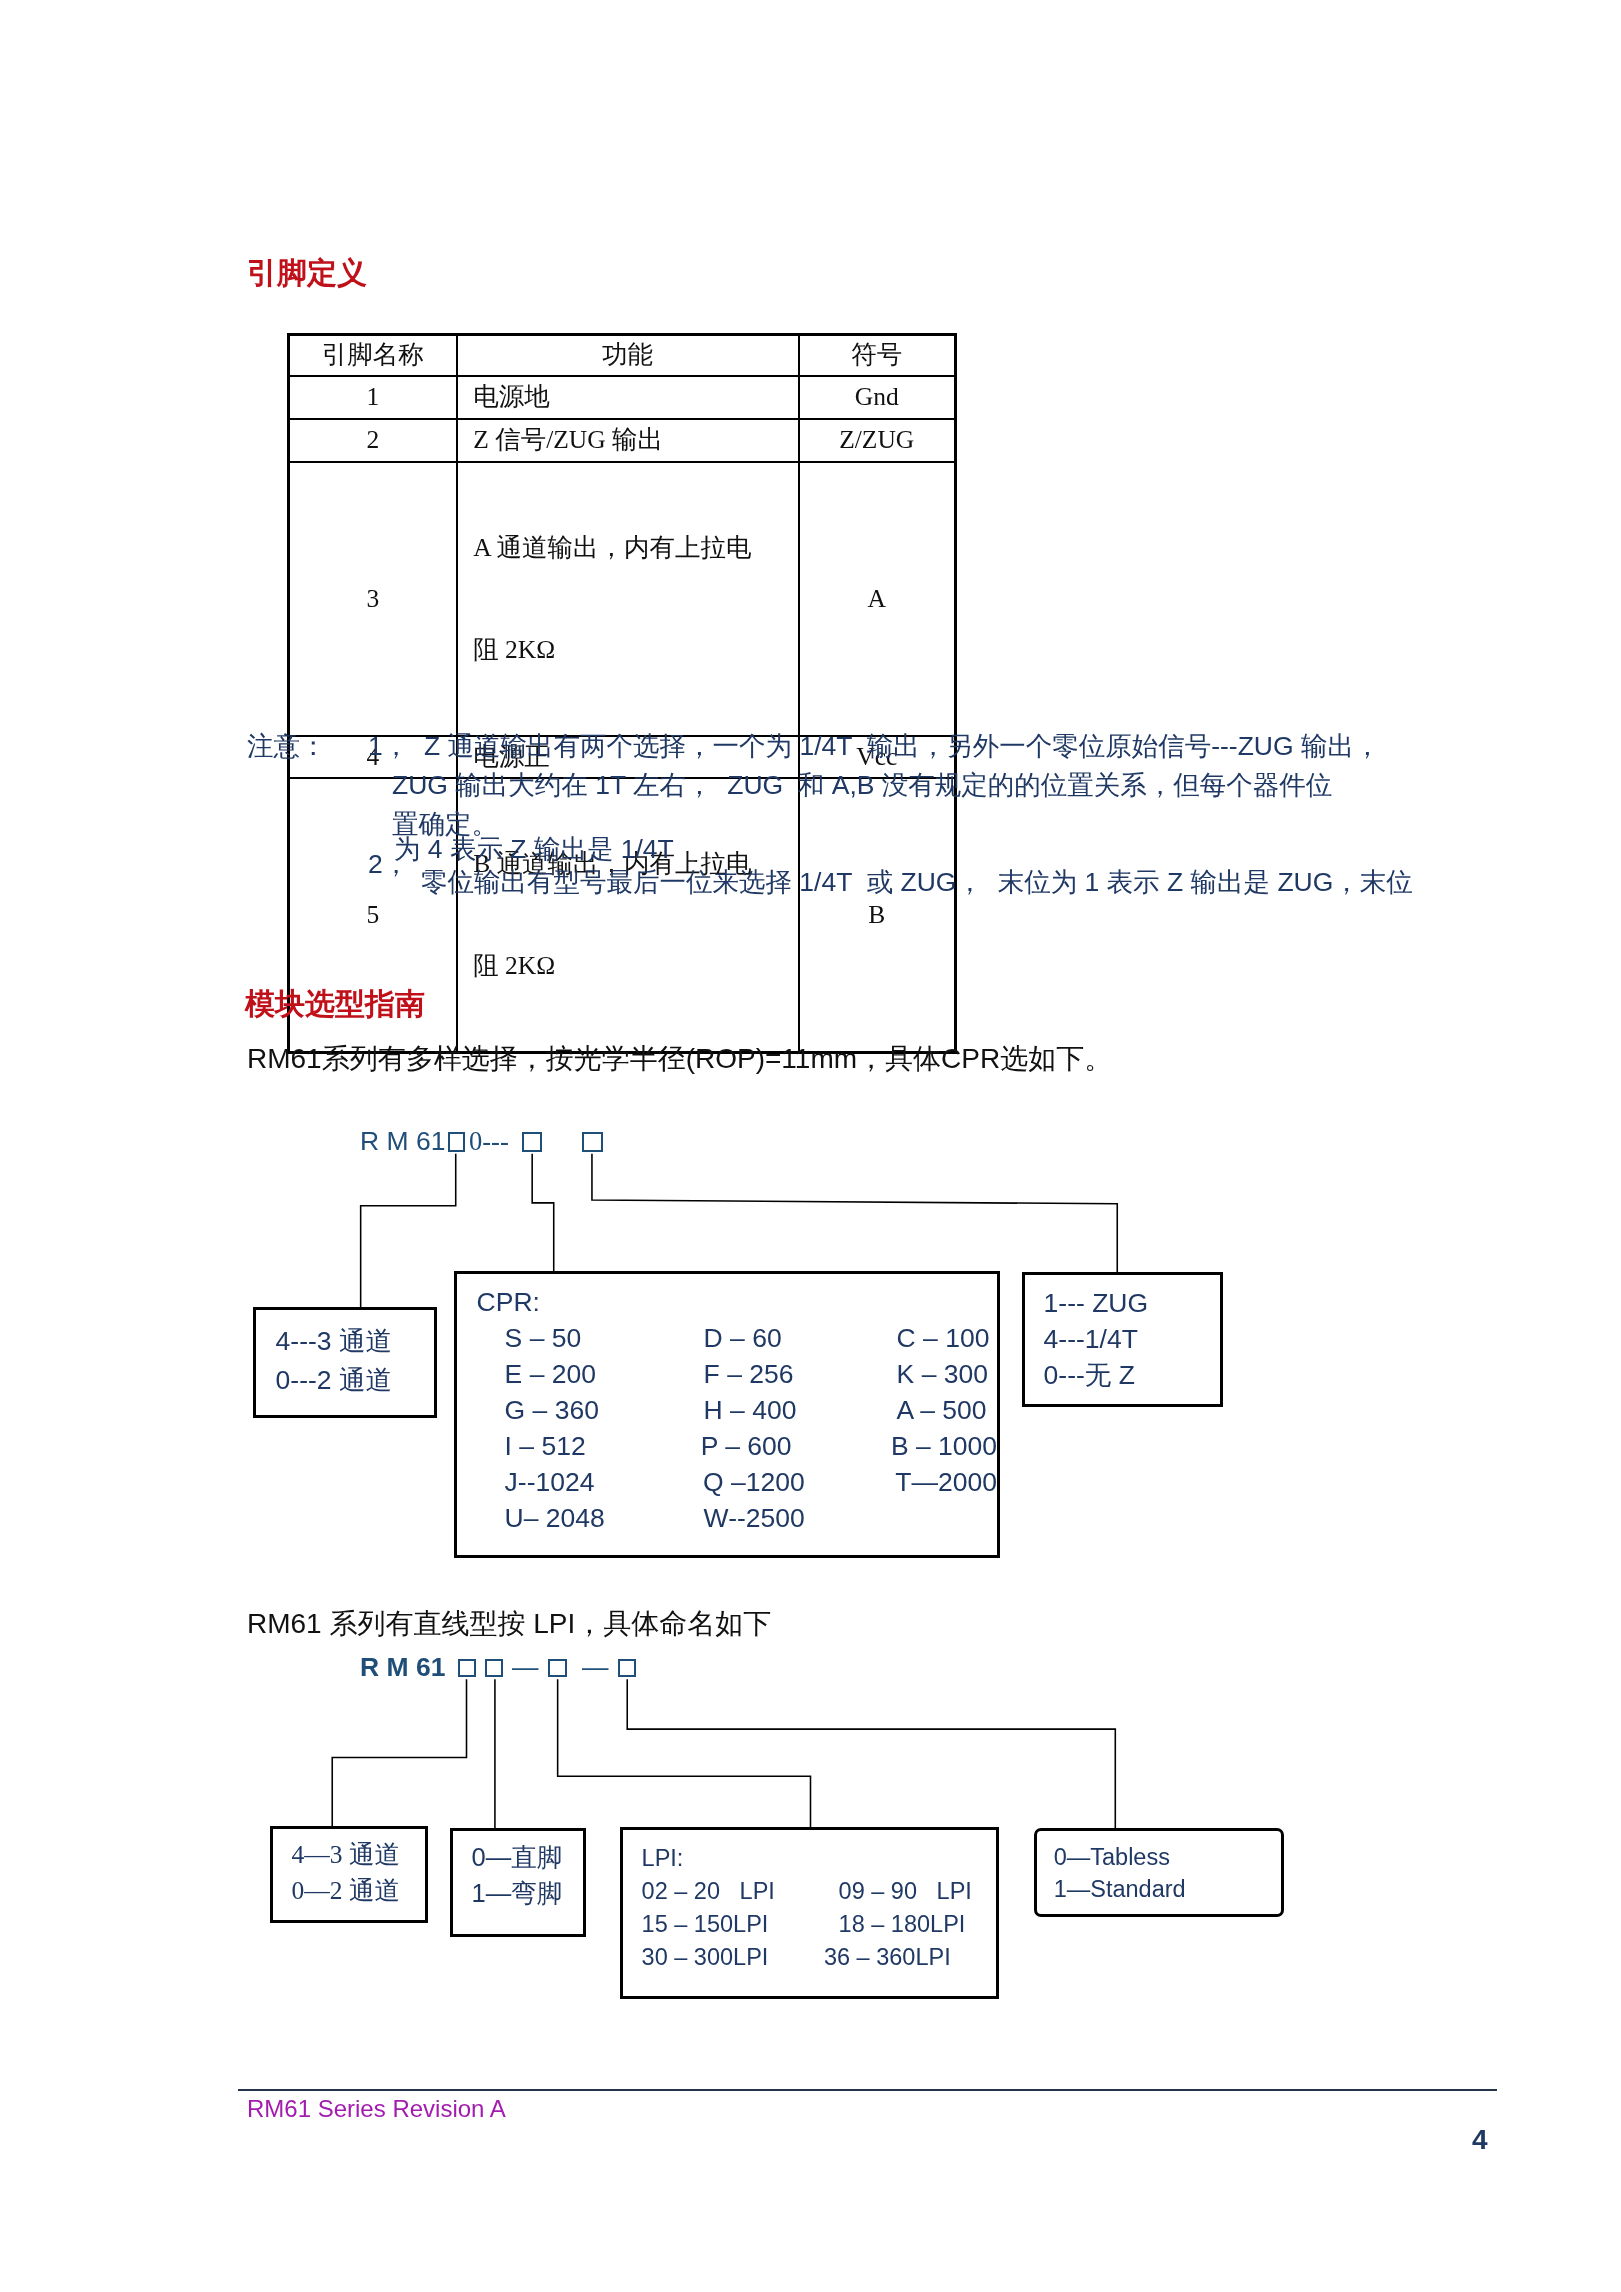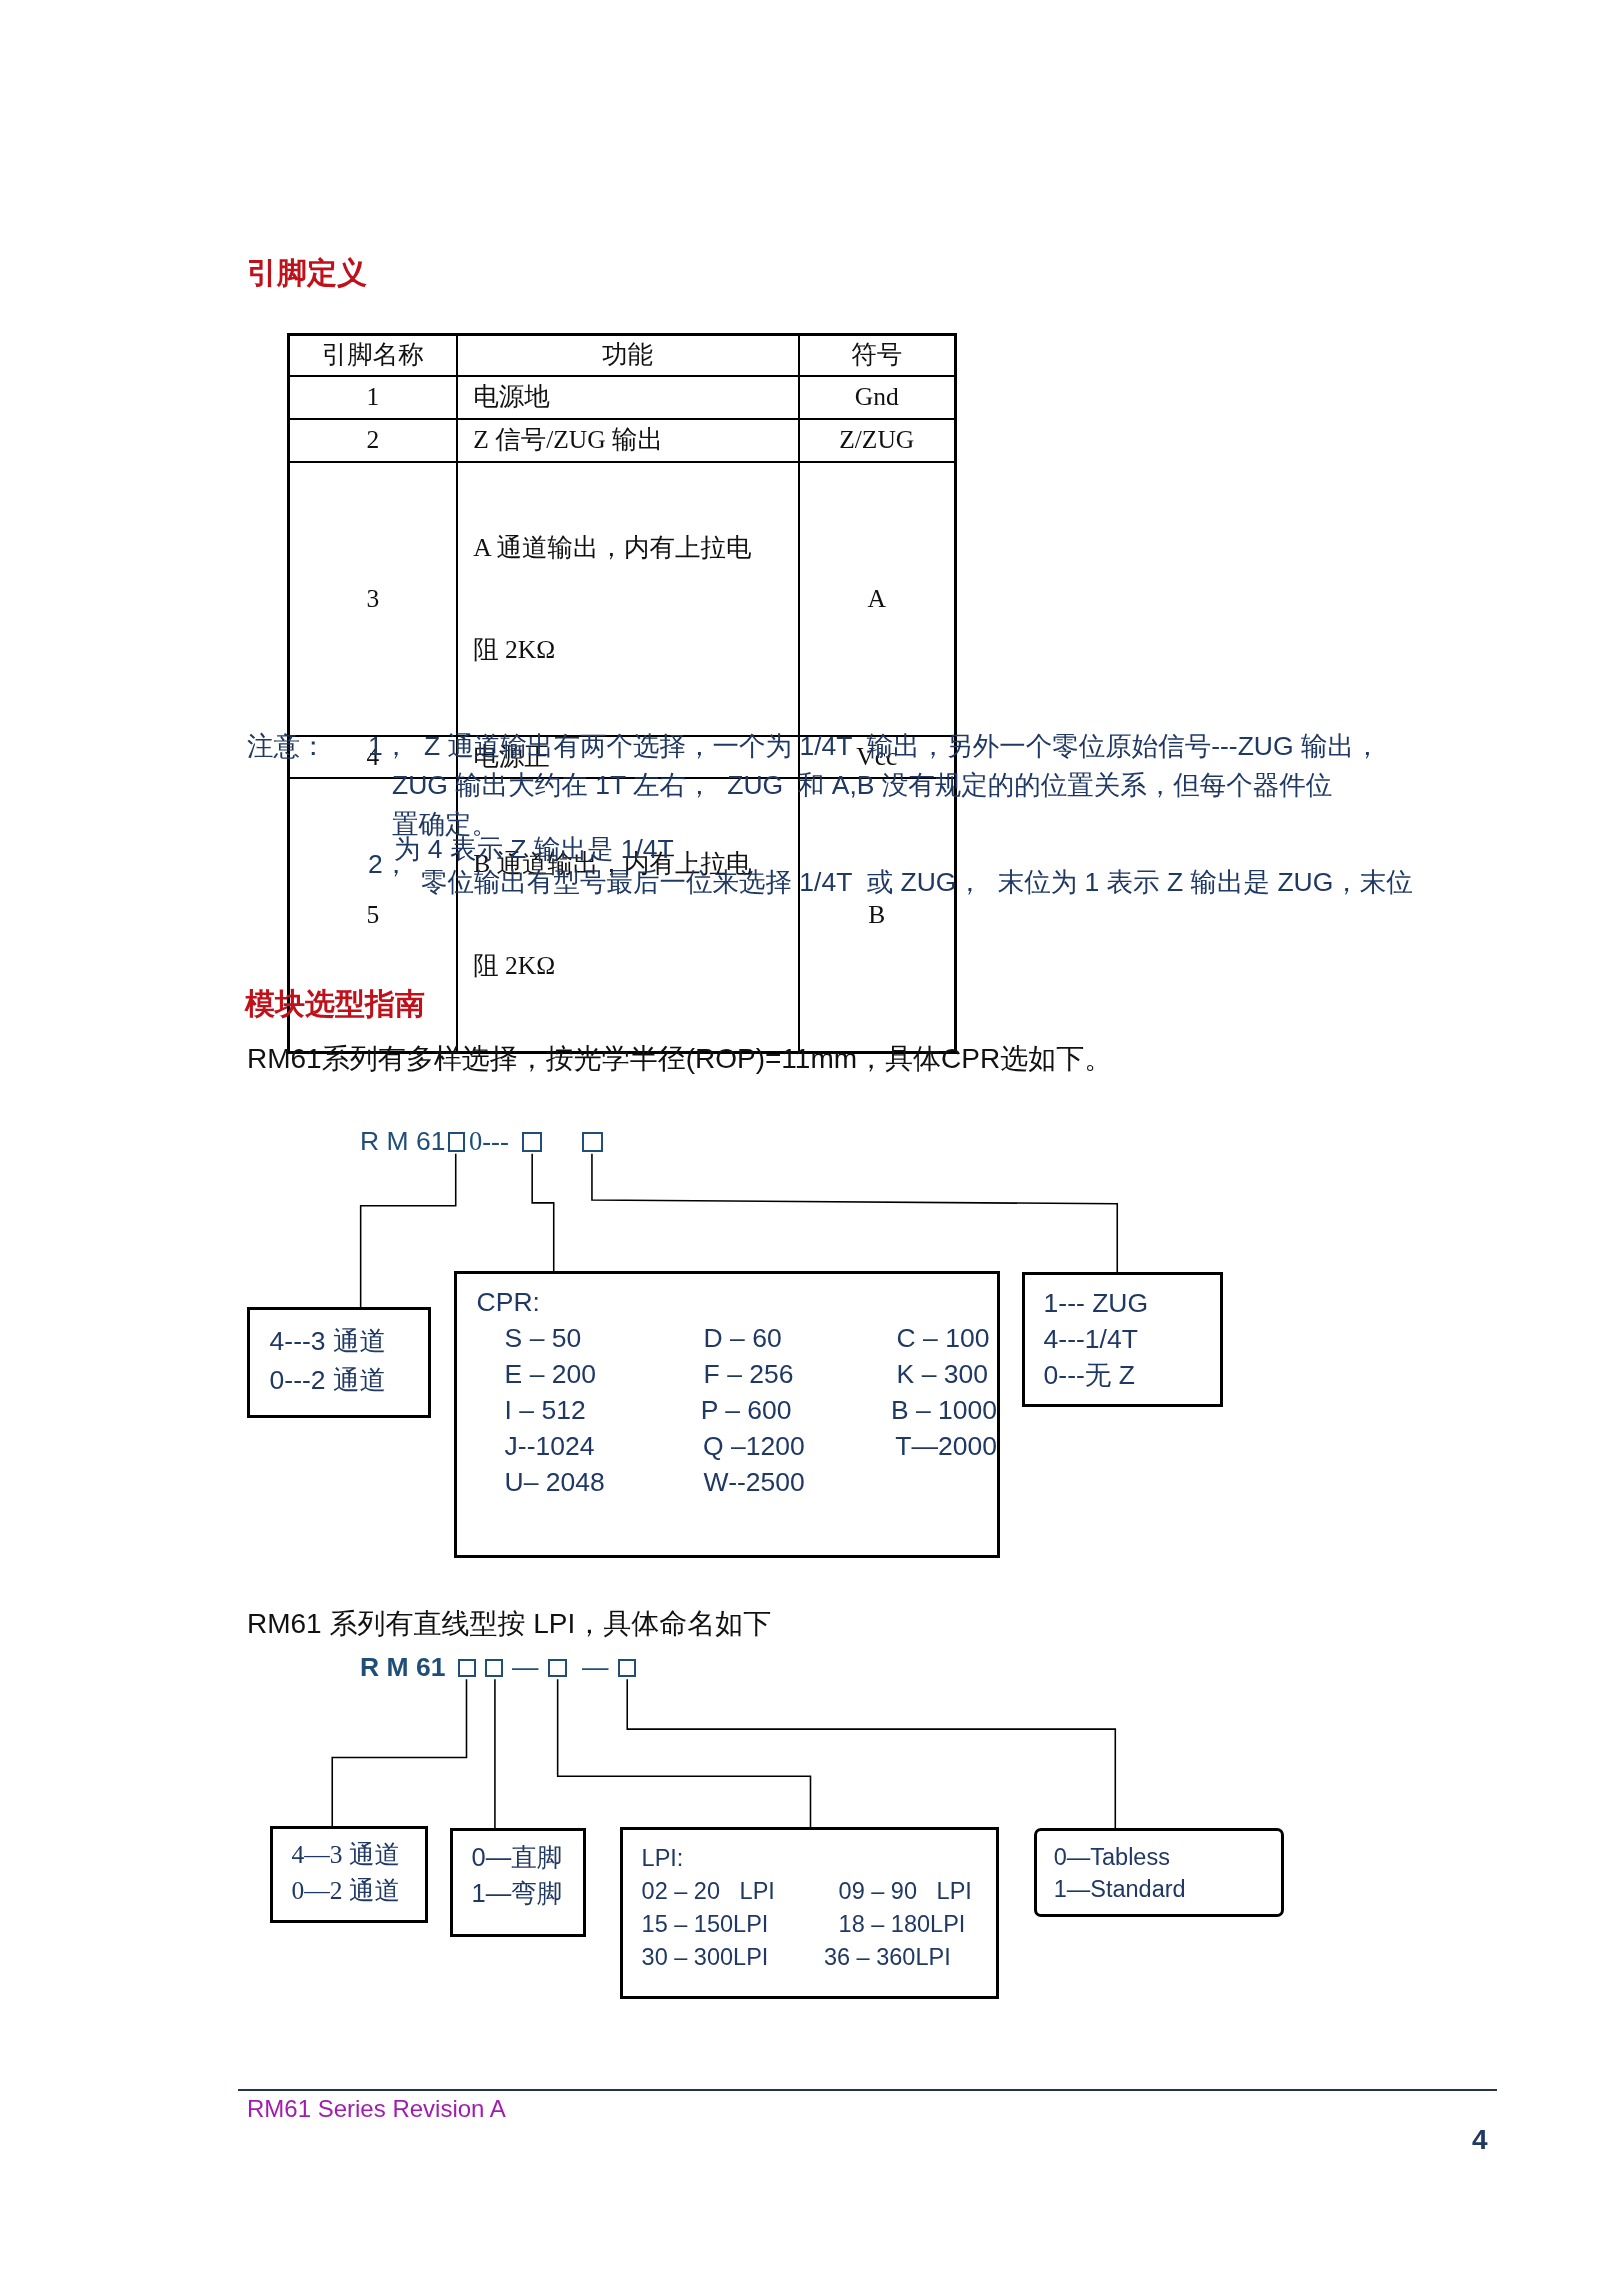--- a/index.html
+++ b/index.html
@@ -131,36 +131,41 @@
     <polyline points="640,1713 640,1764 1138,1764 1138,1866"></polyline>
   </svg>
 
   <div>
     <div class="abs code-sans" style="left:360px; top:1128px;">R M 61</div>
     <div class="ph" style="left:448px; top:1132px; width:16.7px; height:19.6px;"></div>
     <div class="abs code-serif" style="left:469px; top:1128px;">0---</div>
     <div class="ph" style="left:522px; top:1132px; width:19.6px; height:19.6px;"></div>
     <div class="ph" style="left:582px; top:1132px; width:20.6px; height:19.6px;"></div>
 
-    <div class="dbox fs27" style="left:247px; top:1307px; width:184px; height:111px; padding:11.8px 0 0 19.6px; line-height:39px;">
+    <div class="dbox fs27" style="left:253px; top:1307px; width:184px; height:111px; padding:11.8px 0 0 19.6px; line-height:39px;">
       <div class="ln">4---3 通道</div>
       <div class="ln">0---2 通道</div>
     </div>
 
     <div class="dbox fs27" style="left:454px; top:1271px; width:546px; height:287px; padding:9.8px 0 0 19.6px;">
       <div class="ln cpr-row">CPR:</div>
       <div class="row cpr-row">
         <span class="c1">S – 50</span>
         <span class="c2">D – 60</span>
         <span>C – 100</span>
       </div>
       <div class="row cpr-row">
         <span class="c1">E – 200</span>
         <span class="c2">F – 256</span>
         <span>K – 300</span>
+      </div>
+      <div class="row cpr-row">
+        <span class="c1">G – 360</span>
+        <span class="c2">H – 400</span>
+        <span>A – 500</span>
       </div>
       <div class="row cpr-row">
         <span class="c1">I – 512</span>
         <span class="c2">P – 600</span>
         <span>B – 1000</span>
       </div>
       <div class="row cpr-row">
         <span class="c1">J--1024</span>
         <span class="c2">Q –1200</span>
         <span>T—2000</span>

